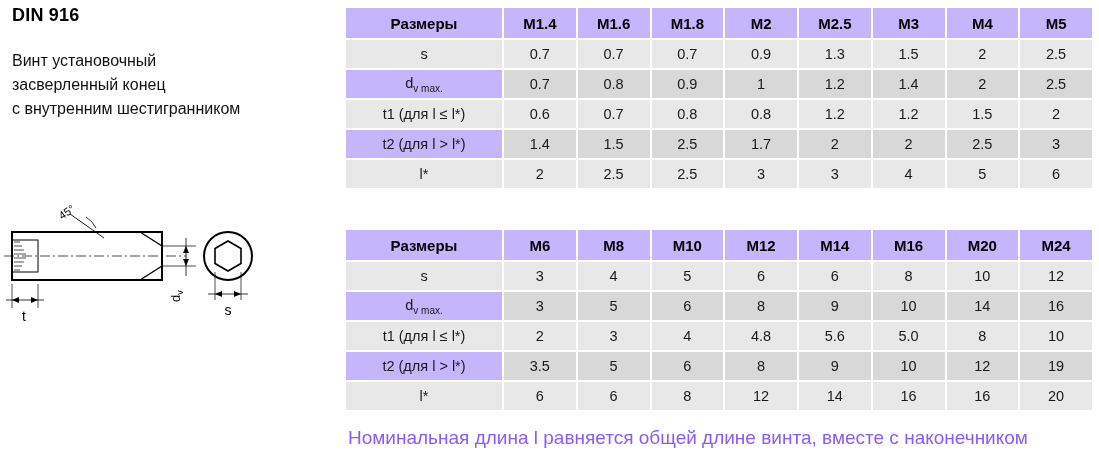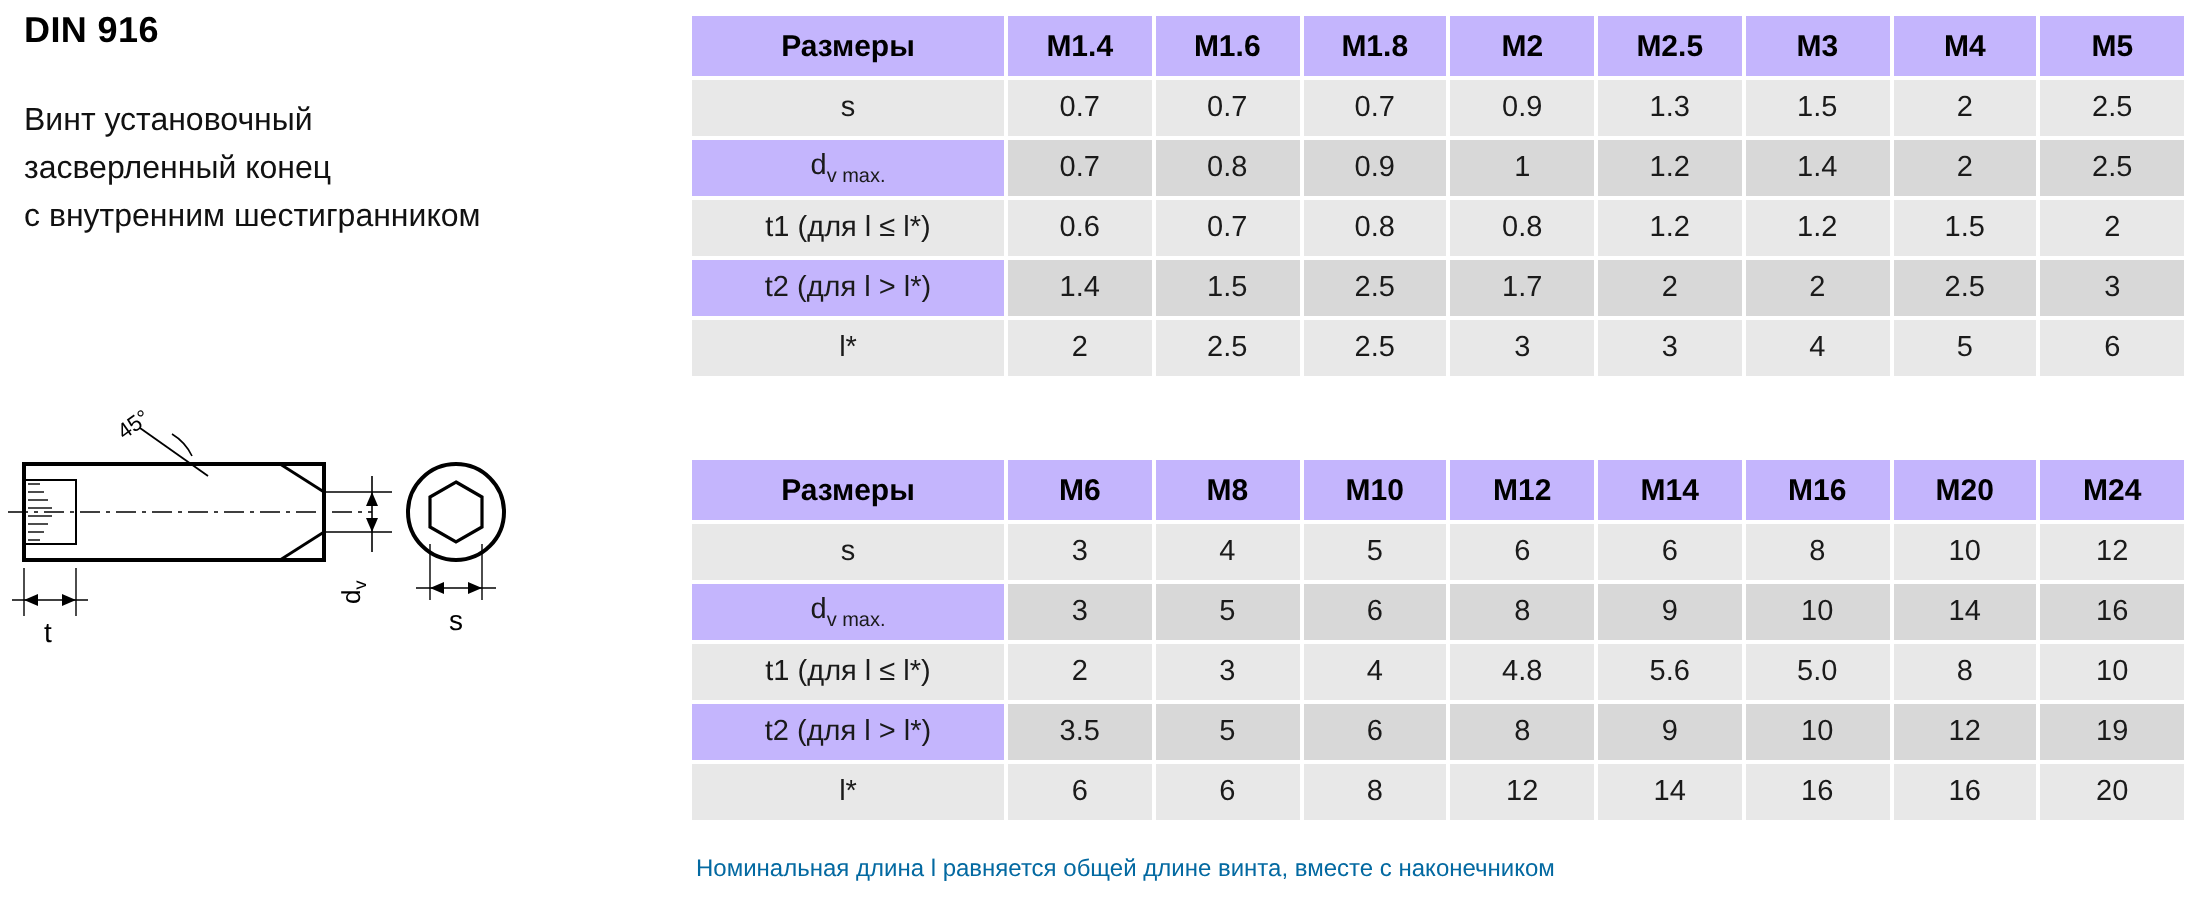--- a/index.html
+++ b/index.html
@@ -87,22 +87,22 @@
   #table1 col.first, #table2 col.first { width: 158px; }
 
   .sub {
     font-size: 10px;
     vertical-align: sub;
   }
   .note {
     position: absolute;
     left: 348px;
     top: 427px;
-    font-size: 12px;
-    color: #0369a1;
+    font-size: 19px;
+    color: #8b5cf6;
   }
 </style>
 </head>
 <body>
 
 <div class="page">
 
   <div class="left-col">
     <div class="std-title">
       <div>DIN 916</div>

